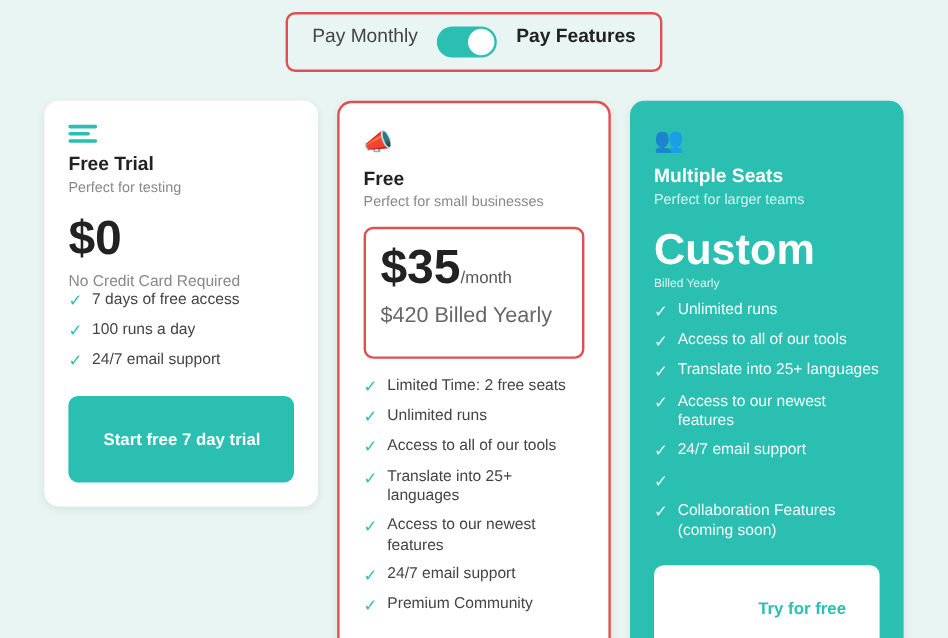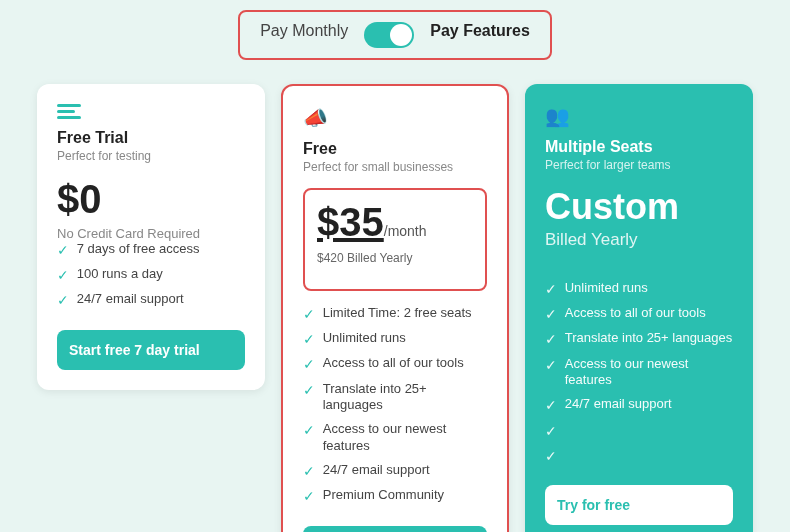--- a/index.html
+++ b/index.html
@@ -150,47 +150,46 @@
     
     .price-block {
       margin-bottom: 4px;
     }
 
     .price-main {
       font-size: 40px;
       font-weight: 800;
       color: #222;
       display: inline;
-      text-decoration: underline;
     }
 
     .price-period {
       font-size: 14px;
       color: #555;
       font-weight: 500;
     }
 
     .price-secondary {
-      font-size: 12px;
+      font-size: 18px;
       color: #666;
       margin-bottom: 14px;
       margin-top: 6px;
     }
 
     .price-custom {
       font-size: 36px;
       font-weight: 800;
       color: white;
       margin-bottom: 2px;
     }
 
     .price-billed {
-      font-size: 17px;
+      font-size: 10px;
       color: rgba(255,255,255,0.85);
-      margin-bottom: 30px;
+      margin-bottom: 8px;
     }
 
     .price-free {
       font-size: 40px;
       font-weight: 800;
       color: #222;
     }
 
     .price-note {
       font-size: 13px;
@@ -225,27 +224,27 @@
     }
 
     .card.teal .check-icon {
       color: rgba(255,255,255,0.9);
     }
 
     
     .btn {
       display: block;
       width: 100%;
-      padding: 12px;
+      padding: 28px;
       border-radius: 8px;
       border: none;
       font-size: 14px;
       font-weight: 600;
       cursor: pointer;
-      text-align: left;
+      text-align: right;
     }
 
     .btn-teal {
       background: #2abfb0;
       color: white;
     }
 
     .btn-white {
       background: white;
       color: #2abfb0;
@@ -380,19 +379,20 @@
         </li>
         <li>
           <span class="check-icon">✓</span>
           <span>24/7 email support</span>
         </li>
         <li>
           <span class="check-icon">✓</span>
         </li>
         <li>
           <span class="check-icon">✓</span>
+          <span>Collaboration Features (coming soon)</span>
         </li>
       </ul>
       <button class="btn btn-white">Try for free</button>
     </div>
 
   </div>
 </div>
 
 </body></html>

